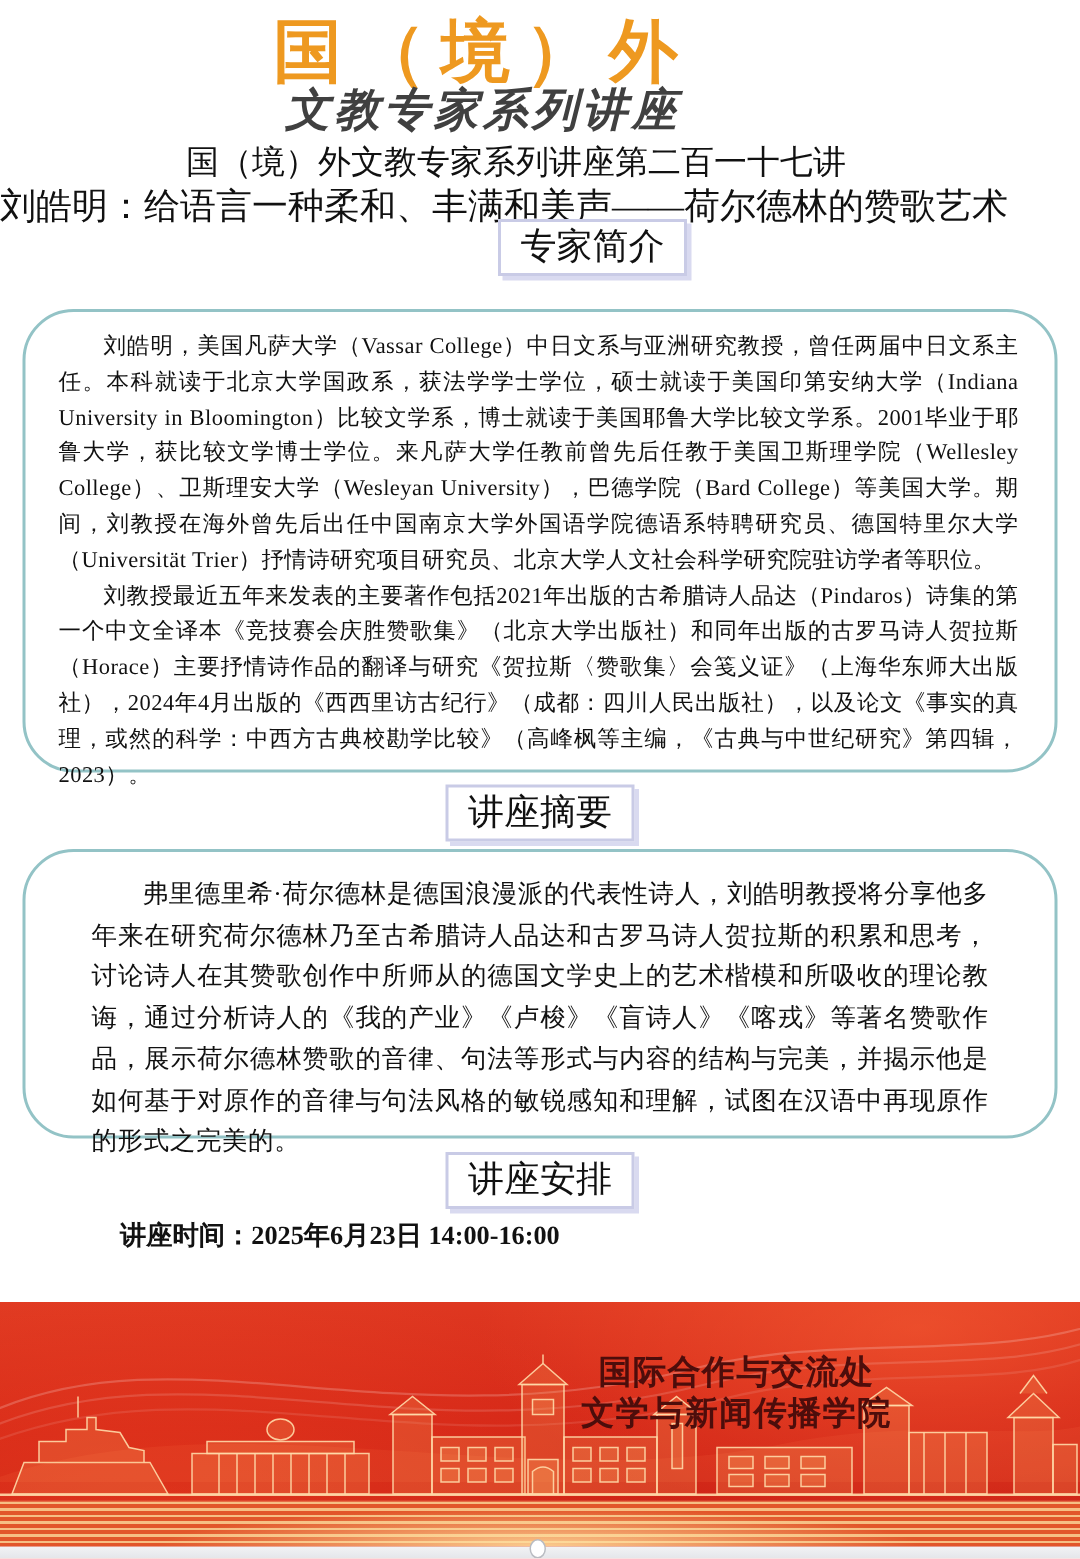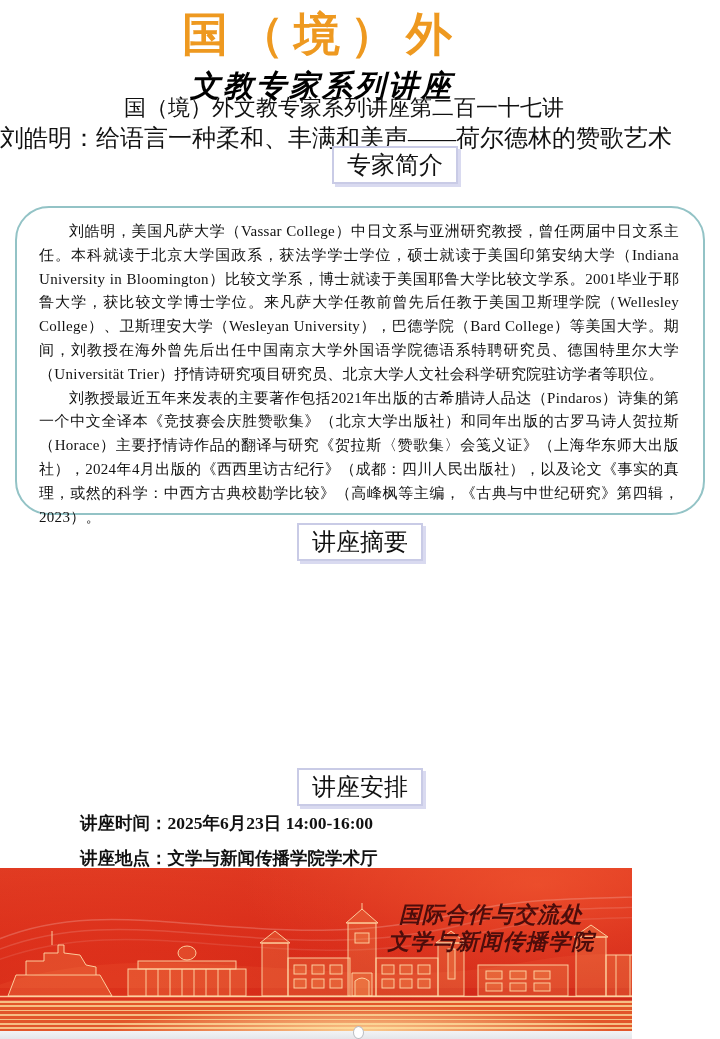--- a/index.html
+++ b/index.html
@@ -9,21 +9,21 @@
     font-family:"Liberation Serif", serif;color:#111;
   }
   
   .logo{position:absolute;top:10px;left:0;width:644px;text-align:center;}
   .logo-line1{
     font-family:"Liberation Sans", sans-serif;font-weight:bold;
     font-size:46px;line-height:48px;letter-spacing:10px;color:#EE9920;
   }
   .logo-line2{
     font-family:"Liberation Sans", sans-serif;font-weight:bold;font-style:italic;
-    font-size:30px;line-height:32px;letter-spacing:3px;color:#000000;margin-top:12px;
+    font-size:30px;line-height:32px;letter-spacing:3px;color:#404040;
   }
   
   .title1{position:absolute;top:94px;left:0;width:688px;text-align:center;
     font-size:22px;line-height:28px;}
   .title2{position:absolute;top:123px;left:0;width:720px;
     font-size:24px;line-height:31px;}
   
   .sec-hdr{
     position:absolute;left:0;width:720px;text-align:center;pointer-events:none;
   }
@@ -48,26 +48,25 @@
   .box-abstract p{
     margin:0;text-align:justify;text-indent:2em;
     font-size:17px;line-height:27.5px;letter-spacing:.4px;
   }
   
   .sched-line{position:absolute;left:80px;font-weight:bold;font-size:17.5px;line-height:22px;}
   .sched-time{top:812px;}
   .sched-place{top:847px;}
   
   .footer{
-    position:absolute;left:0;top:868px;width:632px;height:171px;overflow:hidden;
+    position:absolute;left:0;top:868px;width:720px;height:171px;overflow:hidden;
     background:
       radial-gradient(ellipse 420px 200px at 85% 10%, rgba(255,110,60,.45), rgba(255,110,60,0) 70%),
       radial-gradient(ellipse 500px 260px at 15% 90%, rgba(255,90,40,.30), rgba(255,90,40,0) 70%),
       linear-gradient(178deg,#e03a22 0%,#d52718 45%,#c92014 100%);
-    font-style: italic;
   }
   .footer svg{position:absolute;left:0;}
   .waves{top:0;}
   .skyline{bottom:36px;}
   .footer-org{
     position:absolute;top:33px;left:368px;width:246px;text-align:center;
     font-weight:bold;font-size:22px;line-height:27px;letter-spacing:1px;color:#4d0d0b;
   }
   .stripe-band{
     position:absolute;left:0;bottom:8px;width:720px;height:30px;
@@ -103,29 +102,29 @@
     <span>专家简介</span>
   </div>
   <div class="info-box box-profile">
     <p>刘皓明，美国凡萨大学（Vassar College）中日文系与亚洲研究教授，曾任两届中日文系主任。本科就读于北京大学国政系，获法学学士学位，硕士就读于美国印第安纳大学（Indiana University in Bloomington）比较文学系，博士就读于美国耶鲁大学比较文学系。2001毕业于耶鲁大学，获比较文学博士学位。来凡萨大学任教前曾先后任教于美国卫斯理学院（Wellesley College）、卫斯理安大学（Wesleyan University），巴德学院（Bard College）等美国大学。期间，刘教授在海外曾先后出任中国南京大学外国语学院德语系特聘研究员、德国特里尔大学（Universität Trier）抒情诗研究项目研究员、北京大学人文社会科学研究院驻访学者等职位。</p>
     <p>刘教授最近五年来发表的主要著作包括2021年出版的古希腊诗人品达（Pindaros）诗集的第一个中文全译本《竞技赛会庆胜赞歌集》（北京大学出版社）和同年出版的古罗马诗人贺拉斯（Horace）主要抒情诗作品的翻译与研究《贺拉斯〈赞歌集〉会笺义证》（上海华东师大出版社），2024年4月出版的《西西里访古纪行》（成都：四川人民出版社），以及论文《事实的真理，或然的科学：中西方古典校勘学比较》（高峰枫等主编，《古典与中世纪研究》第四辑，2023）。</p>
   </div>
 
   <div class="sec-hdr hdr-abstract">
     <span>讲座摘要</span>
   </div>
+  <div class="info-box box-abstract">
+    <p>弗里德里希·荷尔德林是德国浪漫派的代表性诗人，刘皓明教授将分享他多年来在研究荷尔德林乃至古希腊诗人品达和古罗马诗人贺拉斯的积累和思考，讨论诗人在其赞歌创作中所师从的德国文学史上的艺术楷模和所吸收的理论教诲，通过分析诗人的《我的产业》《卢梭》《盲诗人》《喀戎》等著名赞歌作品，展示荷尔德林赞歌的音律、句法等形式与内容的结构与完美，并揭示他是如何基于对原作的音律与句法风格的敏锐感知和理解，试图在汉语中再现原作的形式之完美的。</p>
+  </div>
 
   <div class="sec-hdr hdr-schedule">
     <span>讲座安排</span>
   </div>
   <div class="sched-line sched-time">
     <span>讲座时间：</span><span>2025年6月23日 14:00-16:00</span>
-  </div>
-  <div class="sched-line sched-place">
-    <span>讲座地点：</span><span>文学与新闻传播学院学术厅</span>
   </div>
 
   <div class="footer">
 
     <svg class="waves" width="720" height="120" viewBox="0 0 720 120">
       <path d="M-10,75 C120,15 260,95 460,45 C560,20 650,40 730,15" fill="none" stroke="rgba(255,255,255,0.20)" stroke-width="1.5"></path>
       <path d="M-10,85 C130,25 270,105 470,55 C570,30 660,50 730,25" fill="none" stroke="rgba(255,255,255,0.14)" stroke-width="1.5"></path>
       <path d="M-10,95 C140,35 280,115 480,65 C580,40 670,60 730,35" fill="none" stroke="rgba(255,255,255,0.10)" stroke-width="1.5"></path>
       <path d="M-10,120 C150,60 340,130 520,95 C620,75 690,95 730,80 L730,160 L-10,160 Z" fill="rgba(255,120,70,0.12)"></path>
     </svg>

